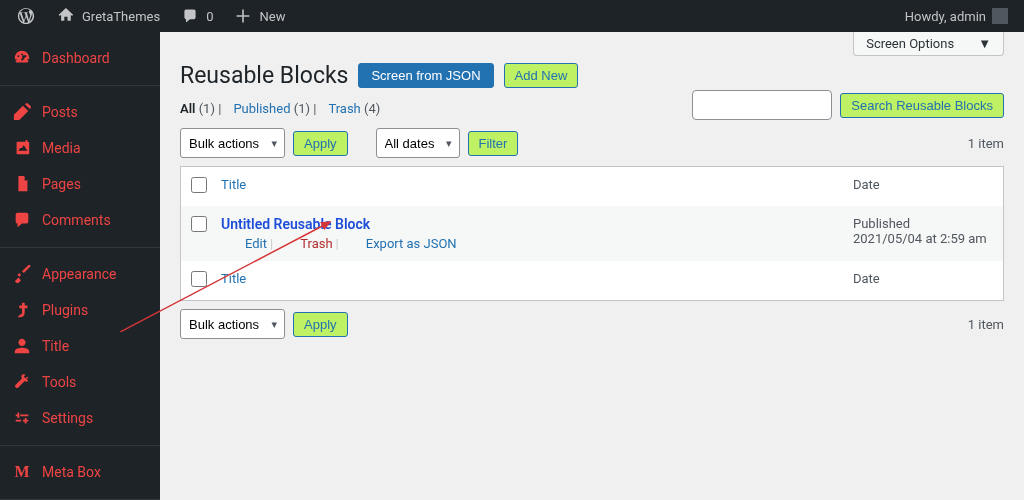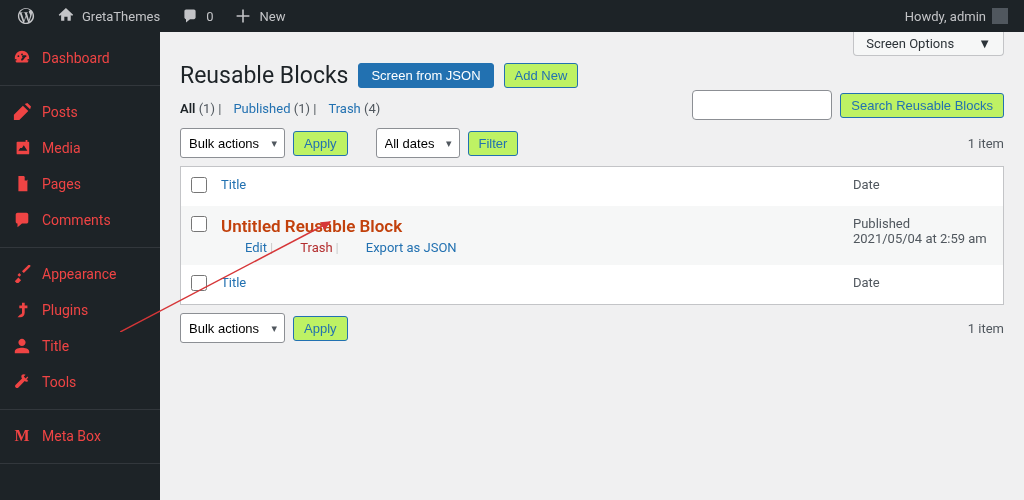--- a/index.html
+++ b/index.html
@@ -44,21 +44,21 @@
     .select-wrap { position: relative; display: inline-block; }
     .select-wrap::after { content: "▾"; position: absolute; right: 8px; top: 50%; transform: translateY(-50%); pointer-events: none; color: #50575e; font-size: 11px; }
     
     .wp-list-table { width: 100%; border: 1px solid #c3c4c7; border-spacing: 0; background: #fff; }
     .wp-list-table th, .wp-list-table td { padding: 10px 10px; text-align: left; font-size: 13px; vertical-align: top; }
     .wp-list-table thead th, .wp-list-table tfoot th { font-weight: 400; color: #2271b1; }
     .wp-list-table thead tr, .wp-list-table tfoot tr { background: #fff; }
     .wp-list-table .check-column { width: 30px; padding: 10px 0 10px 10px; }
     .wp-list-table .title-col { width: auto; }
     .wp-list-table .date-col { width: 160px; color: #50575e; }
-    .row-title { color: #c2410c; font-weight: 600; font-size: 17px; text-decoration: none; }
+    .row-title { color: #1d4ed8; font-weight: 600; font-size: 14px; text-decoration: none; }
     .row-actions { margin-top: 4px; font-size: 13px; }
     .row-actions a { color: #2271b1; text-decoration: none; margin-left: 24px; }
     .row-actions .trash a { color: #b32d2e; }
     .row-actions .sep { color: #ccc; padding: 0 3px; }
     
     .check { width: 16px; height: 16px; }
     svg { fill: currentColor; }
     
     .arrow-annotation { position: absolute; left: -40px; top: 180px; pointer-events: none; z-index: 10; }
     .arrow-svg { width: 220px; height: 120px; }
@@ -176,20 +176,28 @@
         </span>
       <span>Title</span>
     </div>
     <div class="menu-item">
       <span class="menu-icon">
           <svg viewBox="0 0 20 20" width="18" height="18">
             <path d="M16 8c1-1 1-3 0-4l-2 2-2-2 2-2c-1-1-3-1-4 0-1 1-1 3 0 4l-7 7c-1 1-1 2 0 3s2 1 3 0l7-7c1 1 3 1 4 0l-2-2 2-2z"></path>
           </svg>
         </span>
       <span>Tools</span>
+    </div>
+    <div class="menu-item">
+      <span class="menu-icon">
+          <svg viewBox="0 0 20 20" width="18" height="18">
+            <path d="M3 6h2v2H3zm5 0h9v2H8zM3 12h6v2H3zm8 0h6v2h-6zM7 4v6H5V4zm8 6v6h-2v-6z"></path>
+          </svg>
+        </span>
+      <span>Settings</span>
     </div>
     <div class="menu-sep"></div>
     <div class="menu-item">
       <span class="menu-icon">
           <span style="font-family:serif;font-weight:bold;font-size:16px">M</span>
         </span>
       <span>Meta Box</span>
     </div>
     <div class="menu-sep"></div>
 

